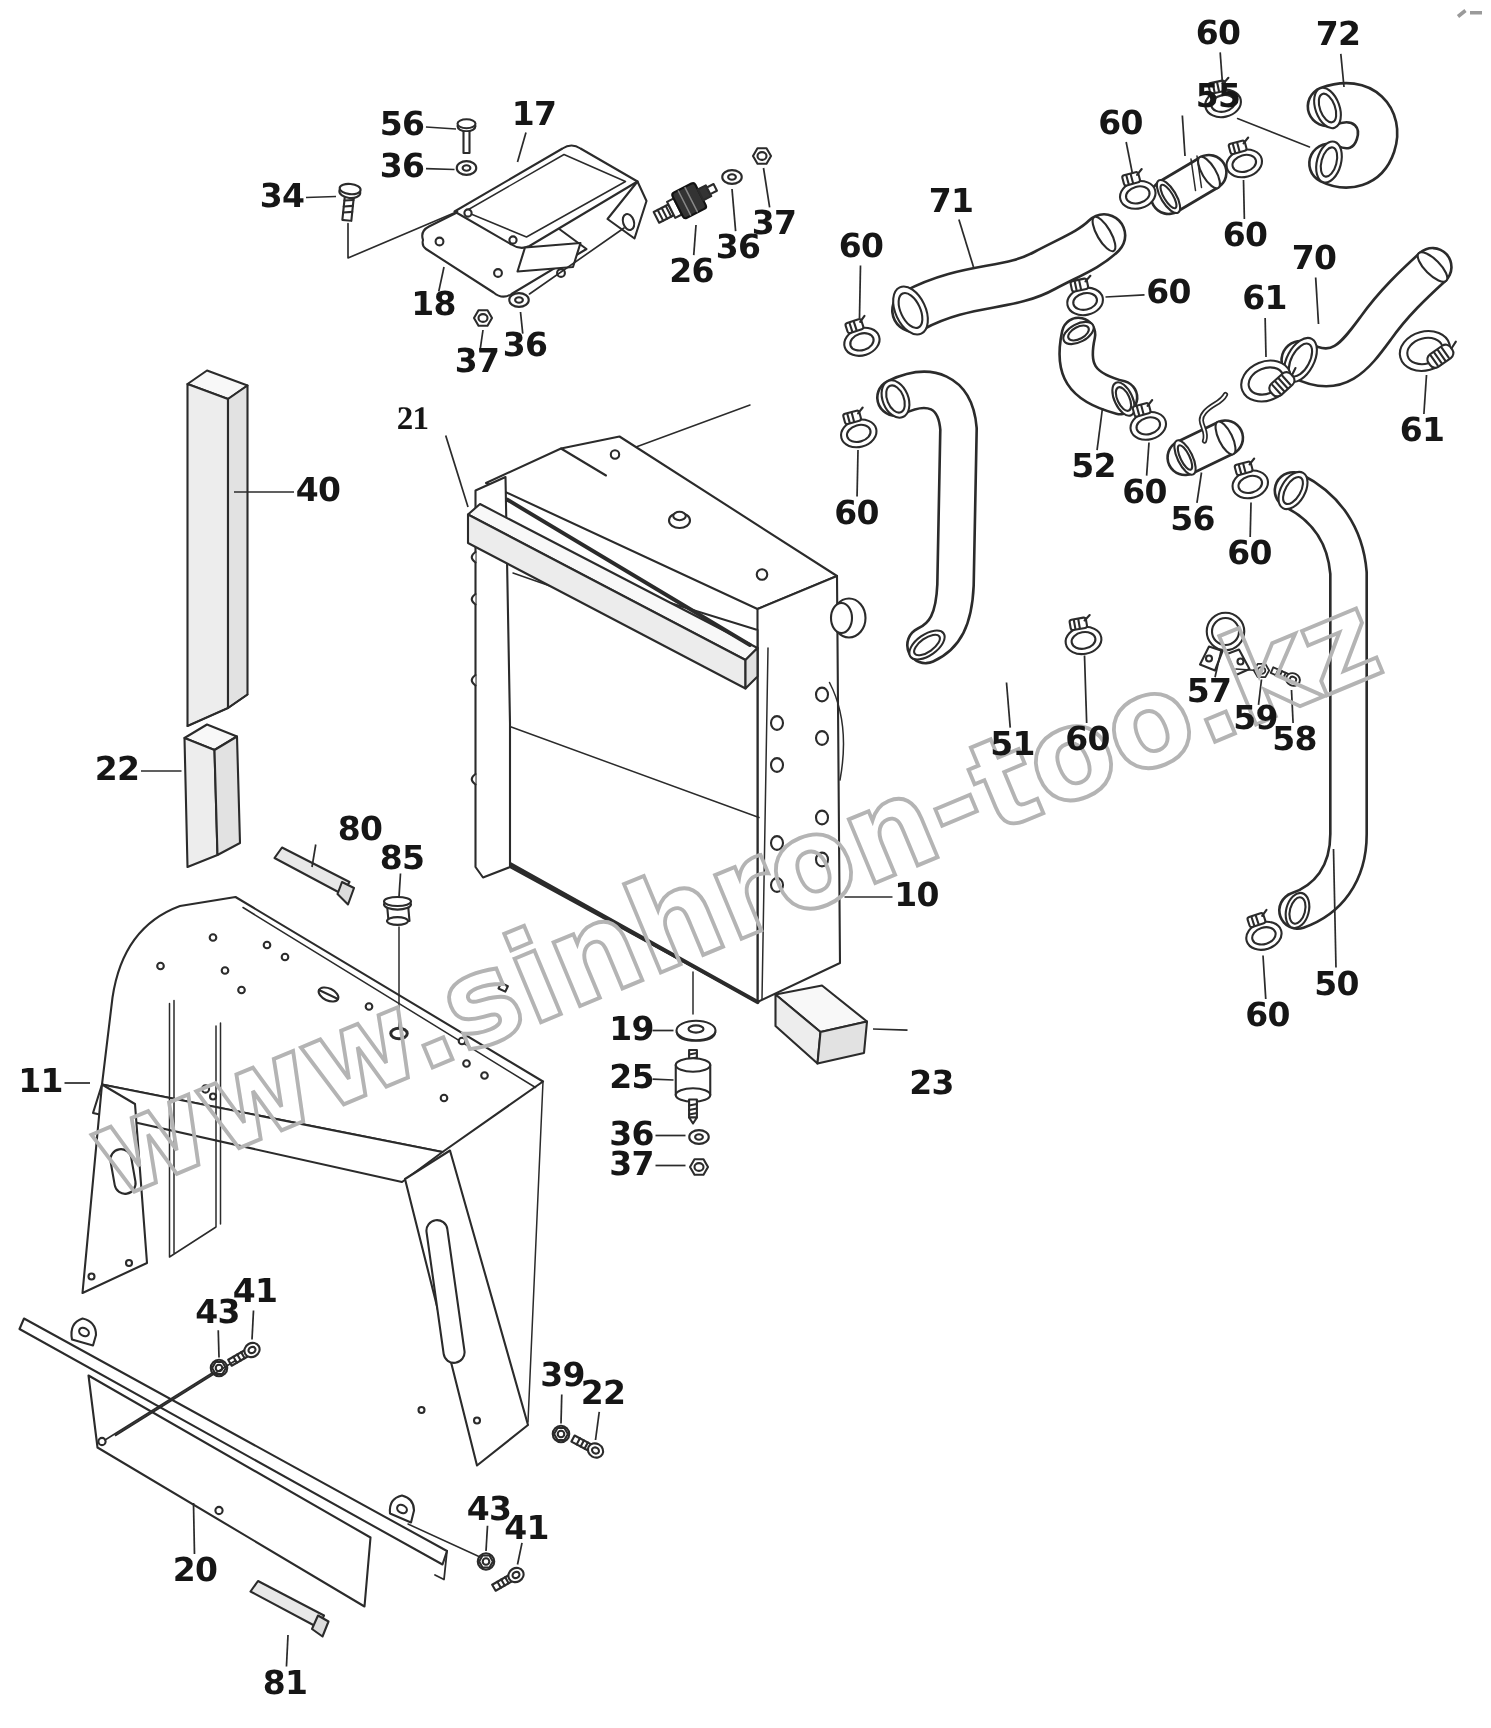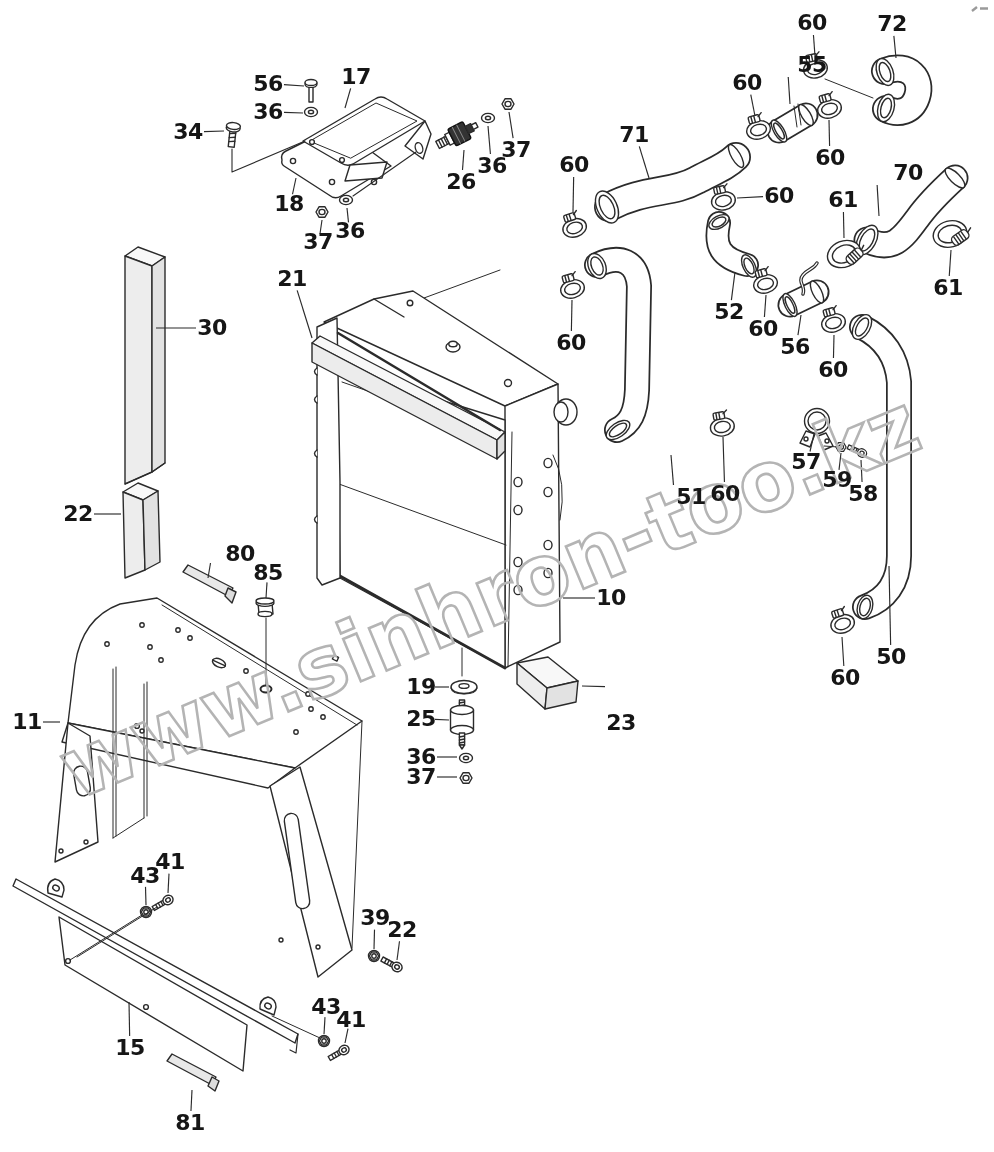--- a/index.html
+++ b/index.html
@@ -518,33 +518,33 @@
       <div class="callout" style="left: 461px; top: 182px;">26</div>
       <div class="callout" style="left: 492px; top: 166px;">36</div>
       <div class="callout" style="left: 516px; top: 150px;">37</div>
       <div class="callout" style="left: 812px; top: 23px;">60</div>
       <div class="callout" style="left: 892px; top: 24px;">72</div>
       <div class="callout" style="left: 812px; top: 65px;">55</div>
       <div class="callout" style="left: 747px; top: 83px;">60</div>
       <div class="callout" style="left: 830px; top: 158px;">60</div>
       <div class="callout" style="left: 634px; top: 135px;">71</div>
       <div class="callout" style="left: 574px; top: 165px;">60</div>
-      <div class="callout" style="left: 908px; top: 173px;">70</div>
+      <div class="callout" style="left: 876px; top: 173px;">70</div>
       <div class="callout" style="left: 843px; top: 200px;">61</div>
       <div class="callout" style="left: 779px; top: 196px;">60</div>
       <div class="callout" style="left: 948px; top: 288px;">61</div>
-      <div class="callout" style="left: 292px; top: 279px;">21</div>
-      <div class="callout" style="left: 212px; top: 328px;">30</div>
+      <div class="callout" style="left: 275px; top: 279px; font-family: Liberation Serif, serif;">21</div>
+      <div class="callout" style="left: 212px; top: 328px;">40</div>
       <div class="callout" style="left: 78px; top: 514px;">22</div>
       <div class="callout" style="left: 729px; top: 312px;">52</div>
       <div class="callout" style="left: 763px; top: 329px;">60</div>
       <div class="callout" style="left: 795px; top: 347px;">56</div>
       <div class="callout" style="left: 833px; top: 370px;">60</div>
       <div class="callout" style="left: 571px; top: 343px;">60</div>
-      <div class="callout" style="left: 675px; top: 497px; margin-left: 16px;">51</div>
+      <div class="callout" style="left: 675px; top: 497px;">51</div>
       <div class="callout" style="left: 725px; top: 494px;">60</div>
       <div class="callout" style="left: 806px; top: 462px;">57</div>
       <div class="callout" style="left: 837px; top: 480px;">59</div>
       <div class="callout" style="left: 863px; top: 494px;">58</div>
       <div class="callout" style="left: 213px; top: 554px; margin-left: 27px;">80</div>
       <div class="callout" style="left: 268px; top: 573px;">85</div>
       <div class="callout" style="left: 611px; top: 598px;">10</div>
       <div class="callout" style="left: 621px; top: 687px; margin-top: 36px;">23</div>
       <div class="callout" style="left: 421px; top: 687px;">19</div>
       <div class="callout" style="left: 421px; top: 719px;">25</div>
@@ -552,16 +552,16 @@
       <div class="callout" style="left: 421px; top: 777px;">37</div>
       <div class="callout" style="left: 27px; top: 722px;">11</div>
       <div class="callout" style="left: 845px; top: 678px;">60</div>
       <div class="callout" style="left: 891px; top: 657px;">50</div>
       <div class="callout" style="left: 145px; top: 876px;">43</div>
       <div class="callout" style="left: 170px; top: 862px;">41</div>
       <div class="callout" style="left: 375px; top: 918px;">39</div>
       <div class="callout" style="left: 402px; top: 930px;">22</div>
       <div class="callout" style="left: 326px; top: 1007px;">43</div>
       <div class="callout" style="left: 351px; top: 1020px;">41</div>
-      <div class="callout" style="left: 130px; top: 1048px;">15</div>
+      <div class="callout" style="left: 130px; top: 1048px;">20</div>
       <div class="callout" style="left: 190px; top: 1123px;">81</div>
     </div>
 </div>
 
 </body></html>

